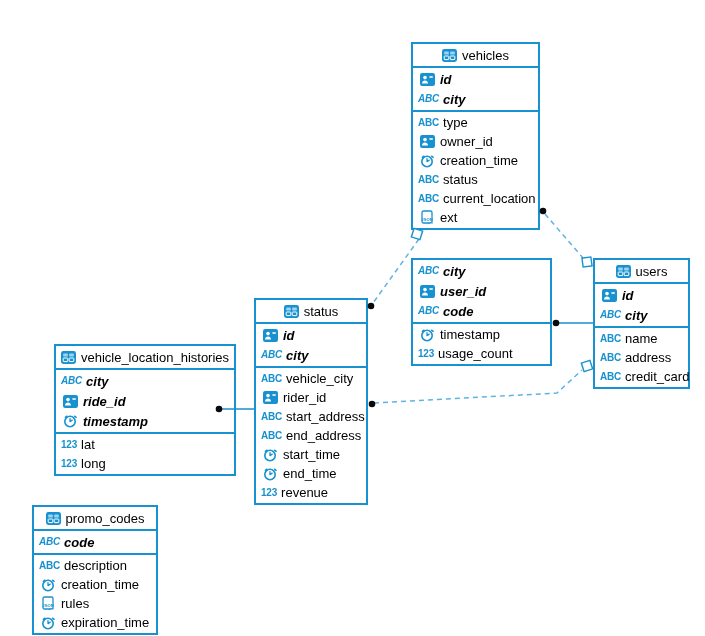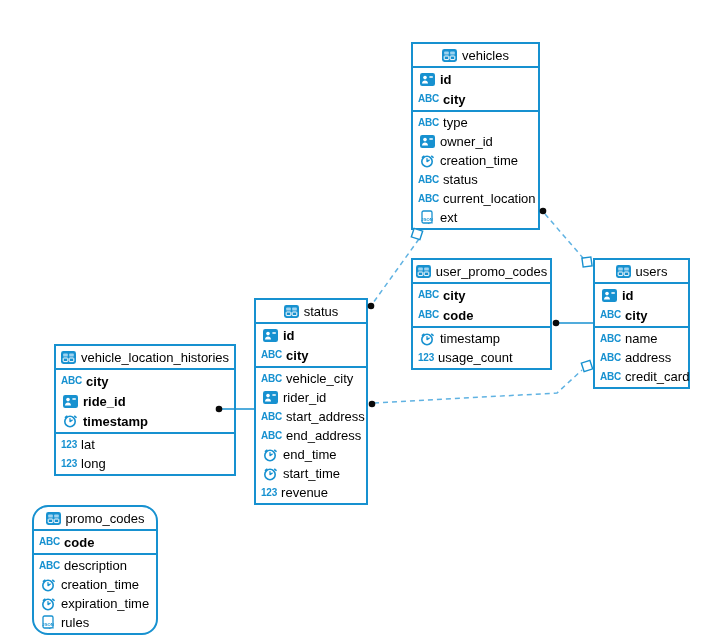--- a/index.html
+++ b/index.html
@@ -5,21 +5,21 @@
   html,body{margin:0;padding:0;background:#ffffff;}
   body{width:705px;height:636px;position:relative;overflow:hidden;
        font-family:"Liberation Sans","DejaVu Sans",sans-serif;color:#000;}
   #canvas{position:absolute;left:0;top:10px;width:705px;height:628px;}
   #edges{position:absolute;left:0;top:0;z-index:3;pointer-events:none;}
   .table{position:absolute;background:#fff;border:2px solid var(--accent);z-index:2;box-sizing:border-box;}
   .thead{height:22px;display:flex;align-items:center;justify-content:center;gap:5px;
          border-bottom:2px solid var(--accent);font-size:13px;}
   .section{padding:1px 0;}
   .section.pk{border-bottom:2px solid var(--accent);}
-  .section.pk .row{height:20px;font-weight:bold;}
+  .section.pk .row{height:20px;font-weight:bold;font-style:italic;}
   .row{height:19px;display:flex;align-items:center;gap:4px;padding:0 5px;font-size:13px;white-space:nowrap;}
   .ficon{width:18px;flex:0 0 18px;display:flex;align-items:center;justify-content:center;}
   .txticon{font-size:10px;font-weight:700;color:var(--accent);letter-spacing:-0.2px;line-height:1;}
   .ticon{display:flex;align-items:center;}
   .ttitle{line-height:1;}
   .fname{line-height:1;}
 </style>
 </head>
 <body>
 
@@ -118,36 +118,35 @@
               <path d="M2 2.5 a1.5 1.5 0 0 1 1.5-1.5 h7 a1.5 1.5 0 0 1 1.5 1.5 v9 a1.5 1.5 0 0 1-1.5 1.5 h-7 a1.5 1.5 0 0 1-1.5-1.5 z" fill="none" stroke="#1791d0" stroke-width="1.3"></path>
               <path d="M8.2 13.6 q2.6-1.8 4.6-0.6" fill="#fff" stroke="#1791d0" stroke-width="1"></path>
               <text x="7" y="11.2" font-size="4.2" text-anchor="middle" fill="#1791d0" font-family="Liberation Sans, sans-serif" font-weight="bold">JSON</text>
             </svg>
           </span>
           <span class="fname">ext</span>
         </div>
       </div>
     </div>
   <div class="table" style="left:411px;top:248px;width:141px;">
-      <div class="thead">
-        <span class="ticon">
-          <svg width="15" height="13" viewBox="0 0 15 13">
-            <rect width="15" height="13" rx="2.4" fill="#1791d0"></rect>
-            <rect x="2.2" y="2.6" width="4.6" height="3" rx="0.6" fill="#9ed3f0"></rect>
-            <rect x="8.2" y="2.6" width="4.6" height="3" rx="0.6" fill="#9ed3f0"></rect>
-            <rect x="2.2" y="7" width="4.6" height="3.6" rx="0.6" fill="#1791d0" stroke="#fff" stroke-width="1"></rect>
-            <rect x="8.2" y="7" width="4.6" height="3.6" rx="0.6" fill="#1791d0" stroke="#fff" stroke-width="1"></rect>
-          </svg>
-        </span>
-        <span class="ttitle">user_promo_codes</span>
-      </div>
       <div class="section pk">
         <div class="row">
           <span class="txticon">ABC</span>
           <span class="fname">city</span>
+        </div>
+        <div class="row">
+          <span class="ficon">
+            <svg width="15" height="13" viewBox="0 0 15 13">
+              <rect width="15" height="13" rx="2.2" fill="#1791d0"></rect>
+              <circle cx="5" cy="4.6" r="1.8" fill="#fff"></circle>
+              <path d="M2 10.4c0-1.7 1.4-2.8 3-2.8s3 1.1 3 2.8z" fill="#fff"></path>
+              <rect x="9.2" y="3.2" width="3.8" height="1.5" rx="0.75" fill="#fff"></rect>
+            </svg>
+          </span>
+          <span class="fname">user_id</span>
         </div>
         <div class="row">
           <span class="txticon">ABC</span>
           <span class="fname">code</span>
         </div>
       </div>
       <div class="section flds">
         <div class="row">
           <span class="ficon">
             <svg width="14" height="14" viewBox="0 0 14 14">
@@ -264,31 +263,31 @@
           <span class="fname">end_address</span>
         </div>
         <div class="row">
           <span class="ficon">
             <svg width="14" height="14" viewBox="0 0 14 14">
               <circle cx="7" cy="7.5" r="5.2" fill="none" stroke="#1791d0" stroke-width="1.6"></circle>
               <path d="M7 4.6v3l2.2-1.5" fill="none" stroke="#1791d0" stroke-width="1.3" stroke-linecap="round" stroke-linejoin="round"></path>
               <path d="M2.4 3.4l1.5-1.2M11.6 2.2l1.5 1.2" stroke="#1791d0" stroke-width="1.5" stroke-linecap="round"></path>
             </svg>
           </span>
+          <span class="fname">start_time</span>
+        </div>
+        <div class="row">
+          <span class="ficon">
+            <svg width="14" height="14" viewBox="0 0 14 14">
+              <circle cx="7" cy="7.5" r="5.2" fill="none" stroke="#1791d0" stroke-width="1.6"></circle>
+              <path d="M7 4.6v3l2.2-1.5" fill="none" stroke="#1791d0" stroke-width="1.3" stroke-linecap="round" stroke-linejoin="round"></path>
+              <path d="M2.4 3.4l1.5-1.2M11.6 2.2l1.5 1.2" stroke="#1791d0" stroke-width="1.5" stroke-linecap="round"></path>
+            </svg>
+          </span>
           <span class="fname">end_time</span>
-        </div>
-        <div class="row">
-          <span class="ficon">
-            <svg width="14" height="14" viewBox="0 0 14 14">
-              <circle cx="7" cy="7.5" r="5.2" fill="none" stroke="#1791d0" stroke-width="1.6"></circle>
-              <path d="M7 4.6v3l2.2-1.5" fill="none" stroke="#1791d0" stroke-width="1.3" stroke-linecap="round" stroke-linejoin="round"></path>
-              <path d="M2.4 3.4l1.5-1.2M11.6 2.2l1.5 1.2" stroke="#1791d0" stroke-width="1.5" stroke-linecap="round"></path>
-            </svg>
-          </span>
-          <span class="fname">start_time</span>
         </div>
         <div class="row">
           <span class="txticon">123</span>
           <span class="fname">revenue</span>
         </div>
       </div>
     </div>
   <div class="table" style="left:31px;top:334px;width:182px;margin-left:23px;">
       <div class="thead">
         <span class="ticon">
@@ -333,21 +332,21 @@
         <div class="row">
           <span class="txticon">123</span>
           <span class="fname">lat</span>
         </div>
         <div class="row">
           <span class="txticon">123</span>
           <span class="fname">long</span>
         </div>
       </div>
     </div>
-  <div class="table" style="left:32px;top:495px;width:126px;border-radius:16px;">
+  <div class="table" style="left:32px;top:495px;width:126px;">
       <div class="thead">
         <span class="ticon">
           <svg width="15" height="13" viewBox="0 0 15 13">
             <rect width="15" height="13" rx="2.4" fill="#1791d0"></rect>
             <rect x="2.2" y="2.6" width="4.6" height="3" rx="0.6" fill="#9ed3f0"></rect>
             <rect x="8.2" y="2.6" width="4.6" height="3" rx="0.6" fill="#9ed3f0"></rect>
             <rect x="2.2" y="7" width="4.6" height="3.6" rx="0.6" fill="#1791d0" stroke="#fff" stroke-width="1"></rect>
             <rect x="8.2" y="7" width="4.6" height="3.6" rx="0.6" fill="#1791d0" stroke="#fff" stroke-width="1"></rect>
           </svg>
         </span>
@@ -369,33 +368,33 @@
             <svg width="14" height="14" viewBox="0 0 14 14">
               <circle cx="7" cy="7.5" r="5.2" fill="none" stroke="#1791d0" stroke-width="1.6"></circle>
               <path d="M7 4.6v3l2.2-1.5" fill="none" stroke="#1791d0" stroke-width="1.3" stroke-linecap="round" stroke-linejoin="round"></path>
               <path d="M2.4 3.4l1.5-1.2M11.6 2.2l1.5 1.2" stroke="#1791d0" stroke-width="1.5" stroke-linecap="round"></path>
             </svg>
           </span>
           <span class="fname">creation_time</span>
         </div>
         <div class="row">
           <span class="ficon">
-            <svg width="14" height="14" viewBox="0 0 14 14">
-              <circle cx="7" cy="7.5" r="5.2" fill="none" stroke="#1791d0" stroke-width="1.6"></circle>
-              <path d="M7 4.6v3l2.2-1.5" fill="none" stroke="#1791d0" stroke-width="1.3" stroke-linecap="round" stroke-linejoin="round"></path>
-              <path d="M2.4 3.4l1.5-1.2M11.6 2.2l1.5 1.2" stroke="#1791d0" stroke-width="1.5" stroke-linecap="round"></path>
-            </svg>
-          </span>
-          <span class="fname">expiration_time</span>
-        </div>
-        <div class="row">
-          <span class="ficon">
             <svg width="14" height="15" viewBox="0 0 14 15">
               <path d="M2 2.5 a1.5 1.5 0 0 1 1.5-1.5 h7 a1.5 1.5 0 0 1 1.5 1.5 v9 a1.5 1.5 0 0 1-1.5 1.5 h-7 a1.5 1.5 0 0 1-1.5-1.5 z" fill="none" stroke="#1791d0" stroke-width="1.3"></path>
               <path d="M8.2 13.6 q2.6-1.8 4.6-0.6" fill="#fff" stroke="#1791d0" stroke-width="1"></path>
               <text x="7" y="11.2" font-size="4.2" text-anchor="middle" fill="#1791d0" font-family="Liberation Sans, sans-serif" font-weight="bold">JSON</text>
             </svg>
           </span>
           <span class="fname">rules</span>
         </div>
+        <div class="row">
+          <span class="ficon">
+            <svg width="14" height="14" viewBox="0 0 14 14">
+              <circle cx="7" cy="7.5" r="5.2" fill="none" stroke="#1791d0" stroke-width="1.6"></circle>
+              <path d="M7 4.6v3l2.2-1.5" fill="none" stroke="#1791d0" stroke-width="1.3" stroke-linecap="round" stroke-linejoin="round"></path>
+              <path d="M2.4 3.4l1.5-1.2M11.6 2.2l1.5 1.2" stroke="#1791d0" stroke-width="1.5" stroke-linecap="round"></path>
+            </svg>
+          </span>
+          <span class="fname">expiration_time</span>
+        </div>
       </div>
     </div>
 </div>
 
 </body></html>

